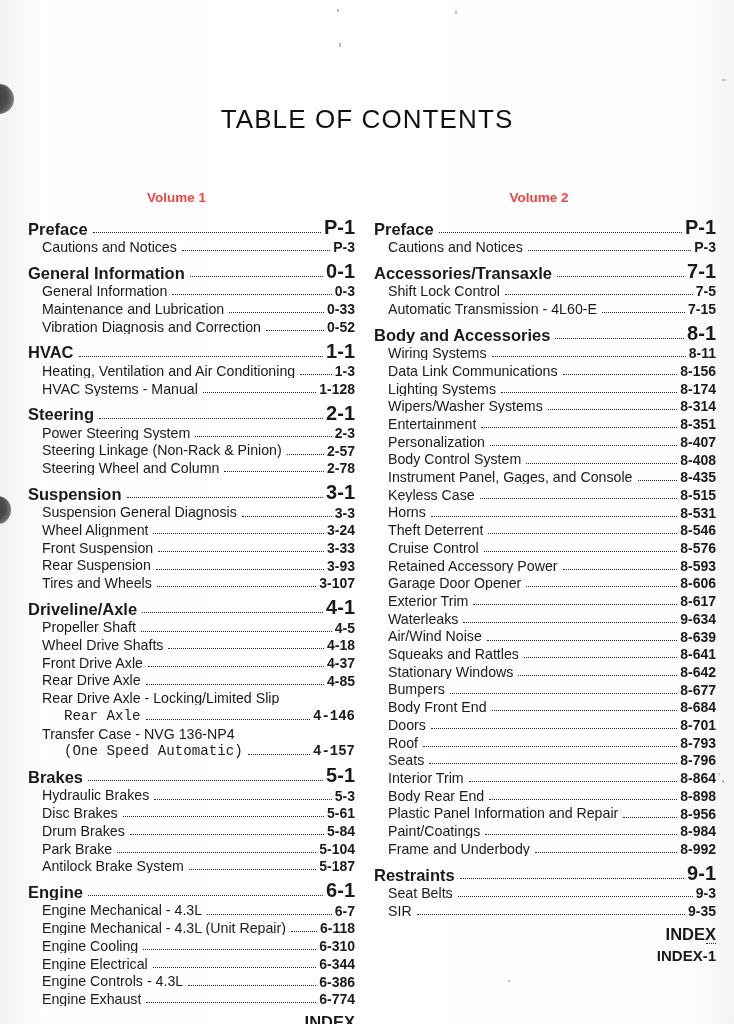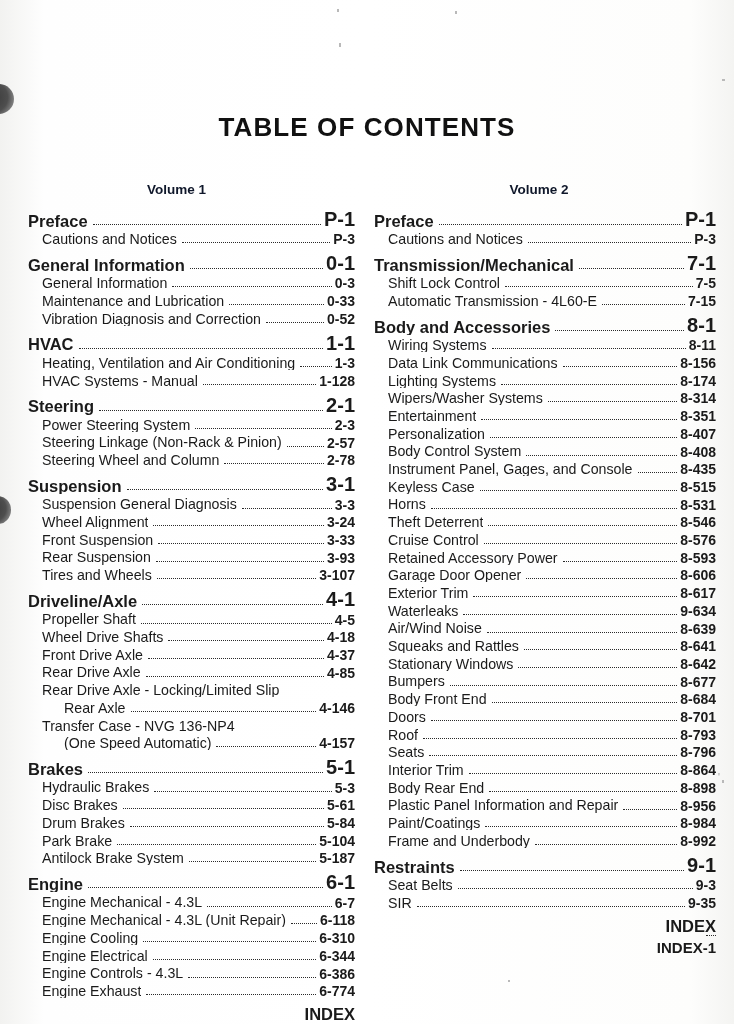--- a/index.html
+++ b/index.html
@@ -48,24 +48,24 @@
     position: absolute;
     background: #b9b9b9;
     pointer-events: none;
   }
 
   h1.doc-title {
     position: absolute;
     top: 96px;
     left: 0;
     right: 0;
-    margin: 16px;
+    margin: 8px;
     text-align: center;
     font-size: 26px;
-    font-weight: bold;
+    font-weight: normal;
     letter-spacing: 1.1px;
     color: #111;
   }
 
   .columns {
     position: absolute;
     top: 178px;
     left: 0;
     width: 734px;
     display: flex;
@@ -73,22 +73,22 @@
   .column {
     box-sizing: border-box;
   }
   .column.left  { width: 366px; padding-left: 28px;  padding-right: 11px; }
   .column.right { width: 368px; padding-left: 8px;   padding-right: 18px; }
 
   .vol-heading {
     text-align: center;
     font-size: 13.5px;
     font-weight: bold;
-    color: #0f172a;
-    margin: 4px 0 12px 0;
+    color: #ef4444;
+    margin: 12px 0 12px 0;
   }
   .column.left  .vol-heading { padding-right: 30px; }
   .column.right .vol-heading { padding-right: 12px; }
 
   .toc-section { margin: 0; }
   .toc-section + .toc-section { margin-top: 6px; }
 
   
   .toc-row {
     display: flex;
@@ -128,21 +128,21 @@
   .toc-row.level-2 {
     font-size: 14.2px;
     font-weight: normal;
     margin-bottom: 3.5px;
     padding-left: 14px;
   }
   .toc-row.level-2 .r-page { font-size: 14px; }
 
   
   .toc-row.level-2.nolead .r-leader { border-bottom: none; }
-  .toc-row.level-2.cont { padding-left: 36px; }
+  .toc-row.level-2.cont { padding-left: 36px; font-family: Liberation Mono, monospace; }
 
   
   .toc-row.index-row {
     font-size: 16.5px;
     font-weight: bold;
     margin-top: 8px;
     flex-direction: column;
   }
   .toc-row.index-row .r-page { font-size: 15px; }
   .toc-row.index-row .r-leader { margin-right: 0; margin-bottom: 4px; }
@@ -412,21 +412,21 @@
             <span class="r-page">P-1</span>
           </div>
           <div class="toc-row level-2">
             <span class="r-title">Cautions and Notices</span>
             <span class="r-leader"></span>
             <span class="r-page">P-3</span>
           </div>
         </div>
         <div class="toc-section">
           <div class="toc-row level-1">
-            <span class="r-title">Transmission/Mechanical</span>
+            <span class="r-title">Accessories/Transaxle</span>
             <span class="r-leader"></span>
             <span class="r-page">7-1</span>
           </div>
           <div class="toc-row level-2">
             <span class="r-title">Shift Lock Control</span>
             <span class="r-leader"></span>
             <span class="r-page">7-5</span>
           </div>
           <div class="toc-row level-2">
             <span class="r-title">Automatic Transmission - 4L60-E</span>

